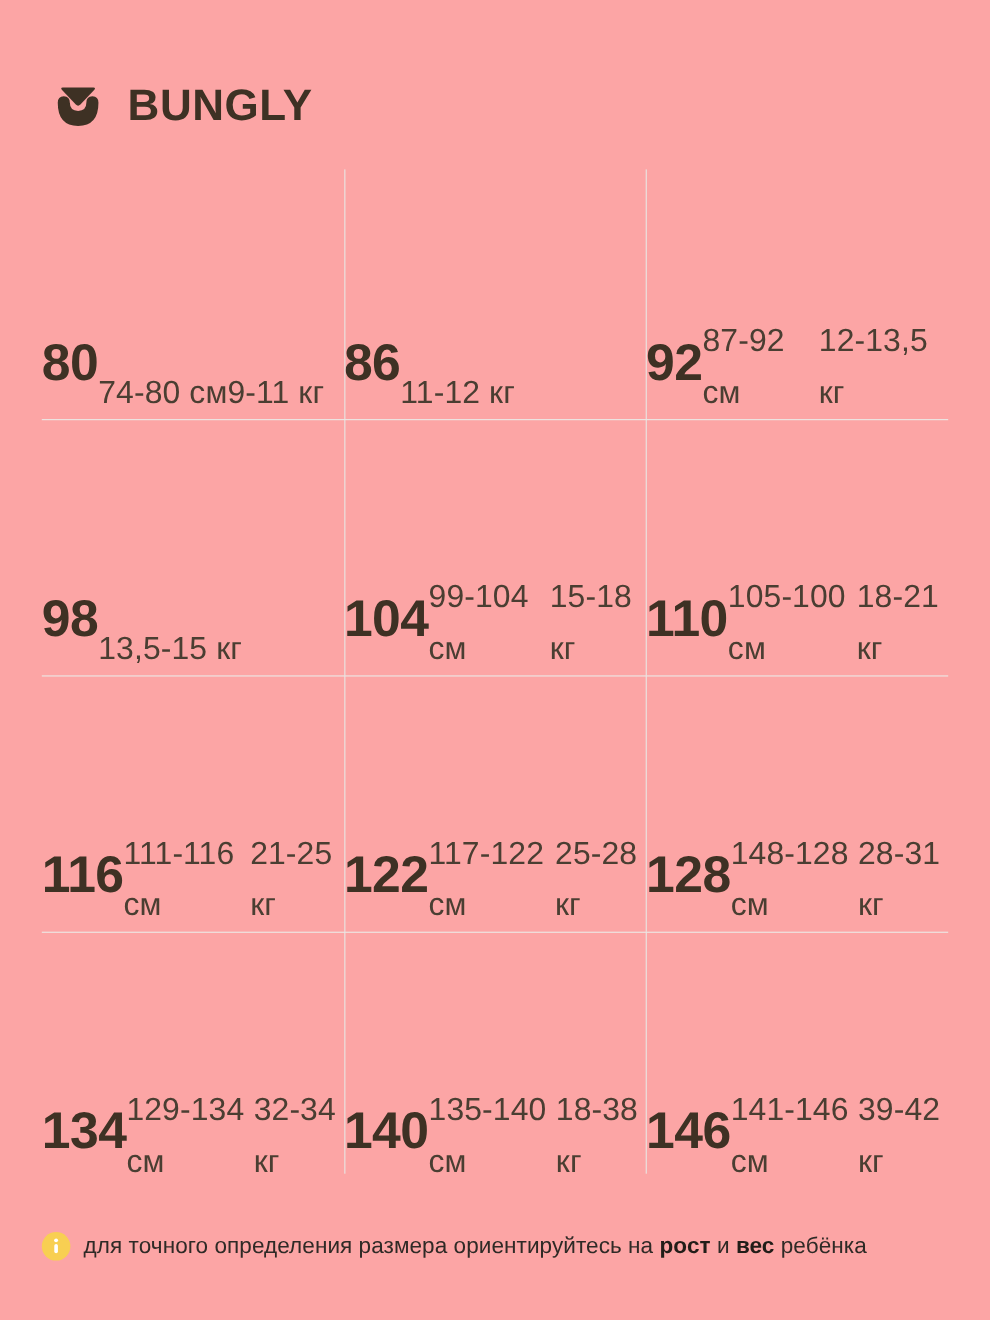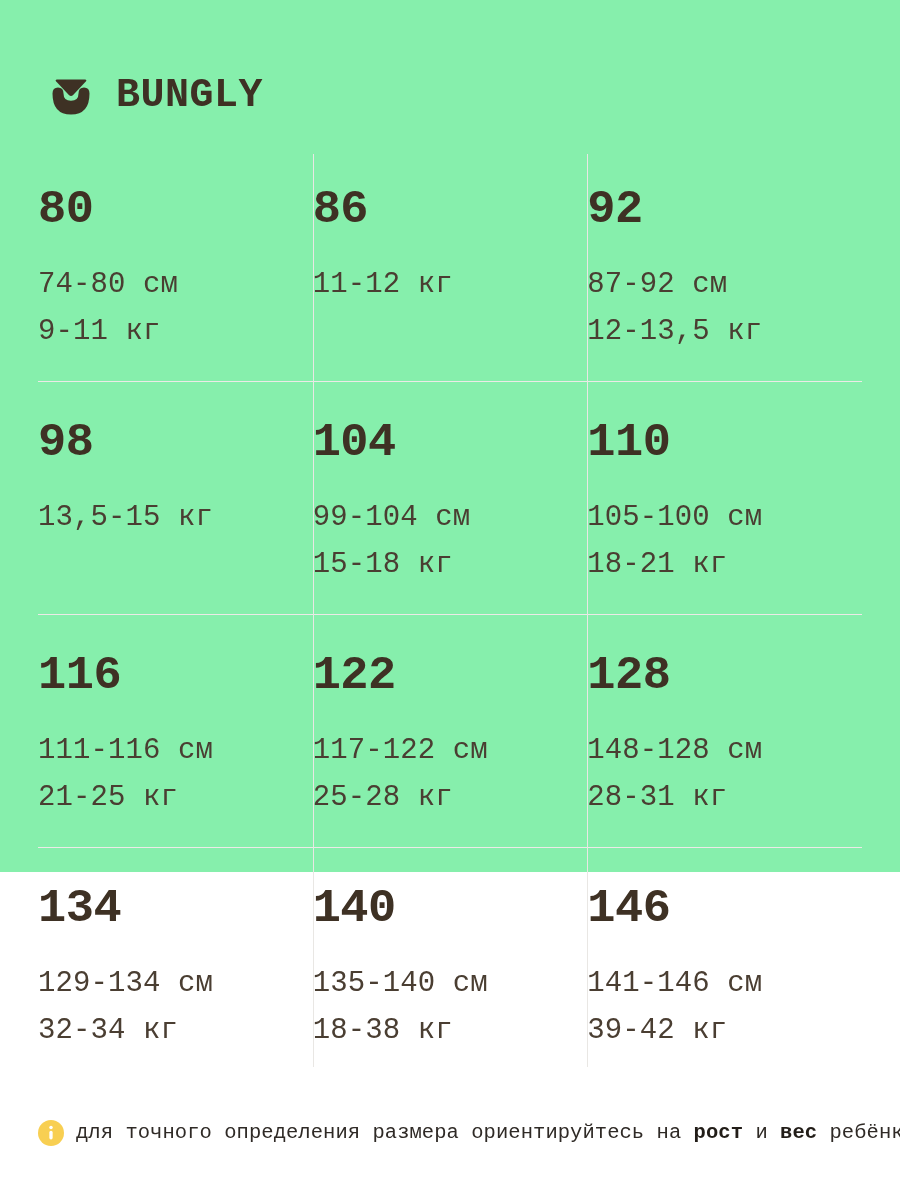--- a/index.html
+++ b/index.html
@@ -12,24 +12,23 @@
     height: 1200px;
     background: #ffffff;
     font-family: "Liberation Sans", "DejaVu Sans", sans-serif;
     color: #3d3024;
     overflow: hidden;
   }
 
   .page {
     position: relative;
     width: 900px;
-    height: 872px;
+    height: 1200px;
     box-sizing: border-box;
-    background: #86efac;
-    font-family: Liberation Mono, monospace;
+    background: #fca5a5;
   }
 
   
   .brand {
     position: absolute;
     left: 46px;
     top: 68px;
     display: flex;
     align-items: center;
     gap: 20px;
@@ -55,22 +54,22 @@
     left: 38px;
     top: 148px;
     width: 824px;
     display: grid;
     grid-template-columns: repeat(3, 1fr);
     grid-template-rows: repeat(4, 233px);
   }
   .size-cell {
     position: relative;
     display: flex;
-    flex-direction: column;
-    align-items: flex-start;
+    flex-direction: row;
+    align-items: flex-end;
     justify-content: flex-start;
     padding-top: 38px;
     box-sizing: border-box;
   }
 
   
   .size-cell.col-2::before,
   .size-cell.col-3::before {
     content: "";
     position: absolute;

